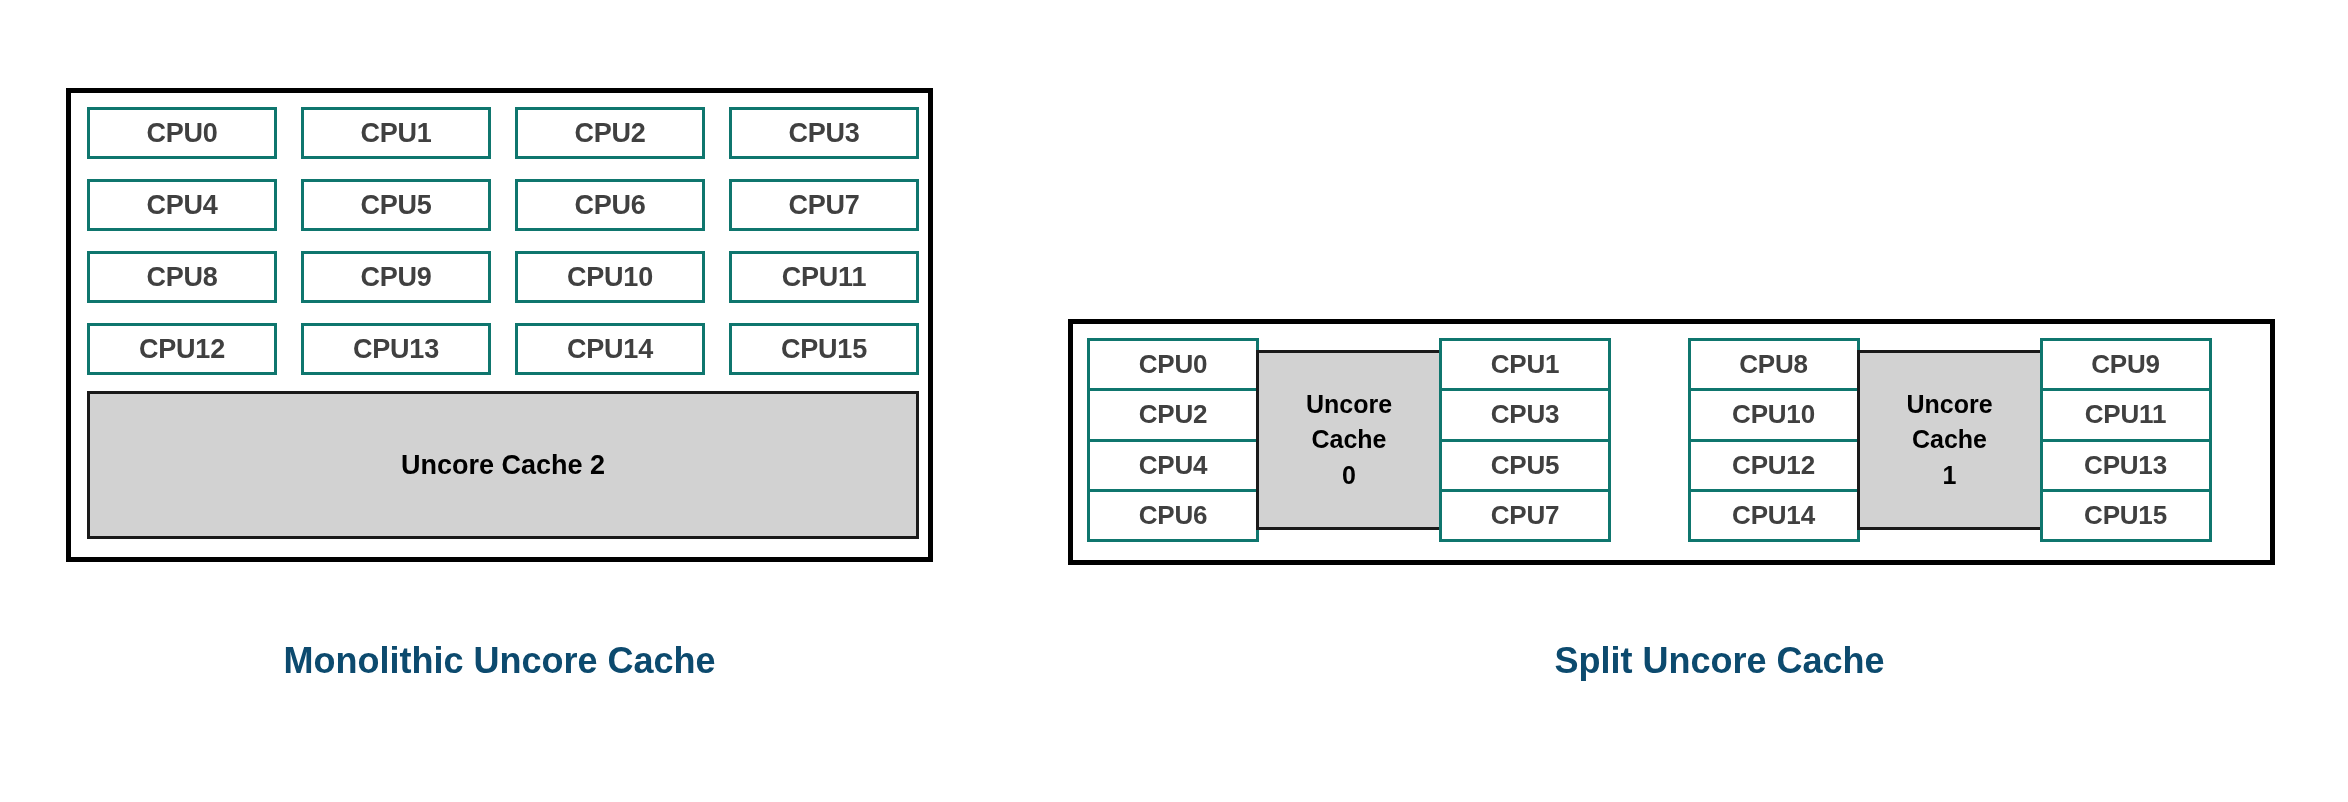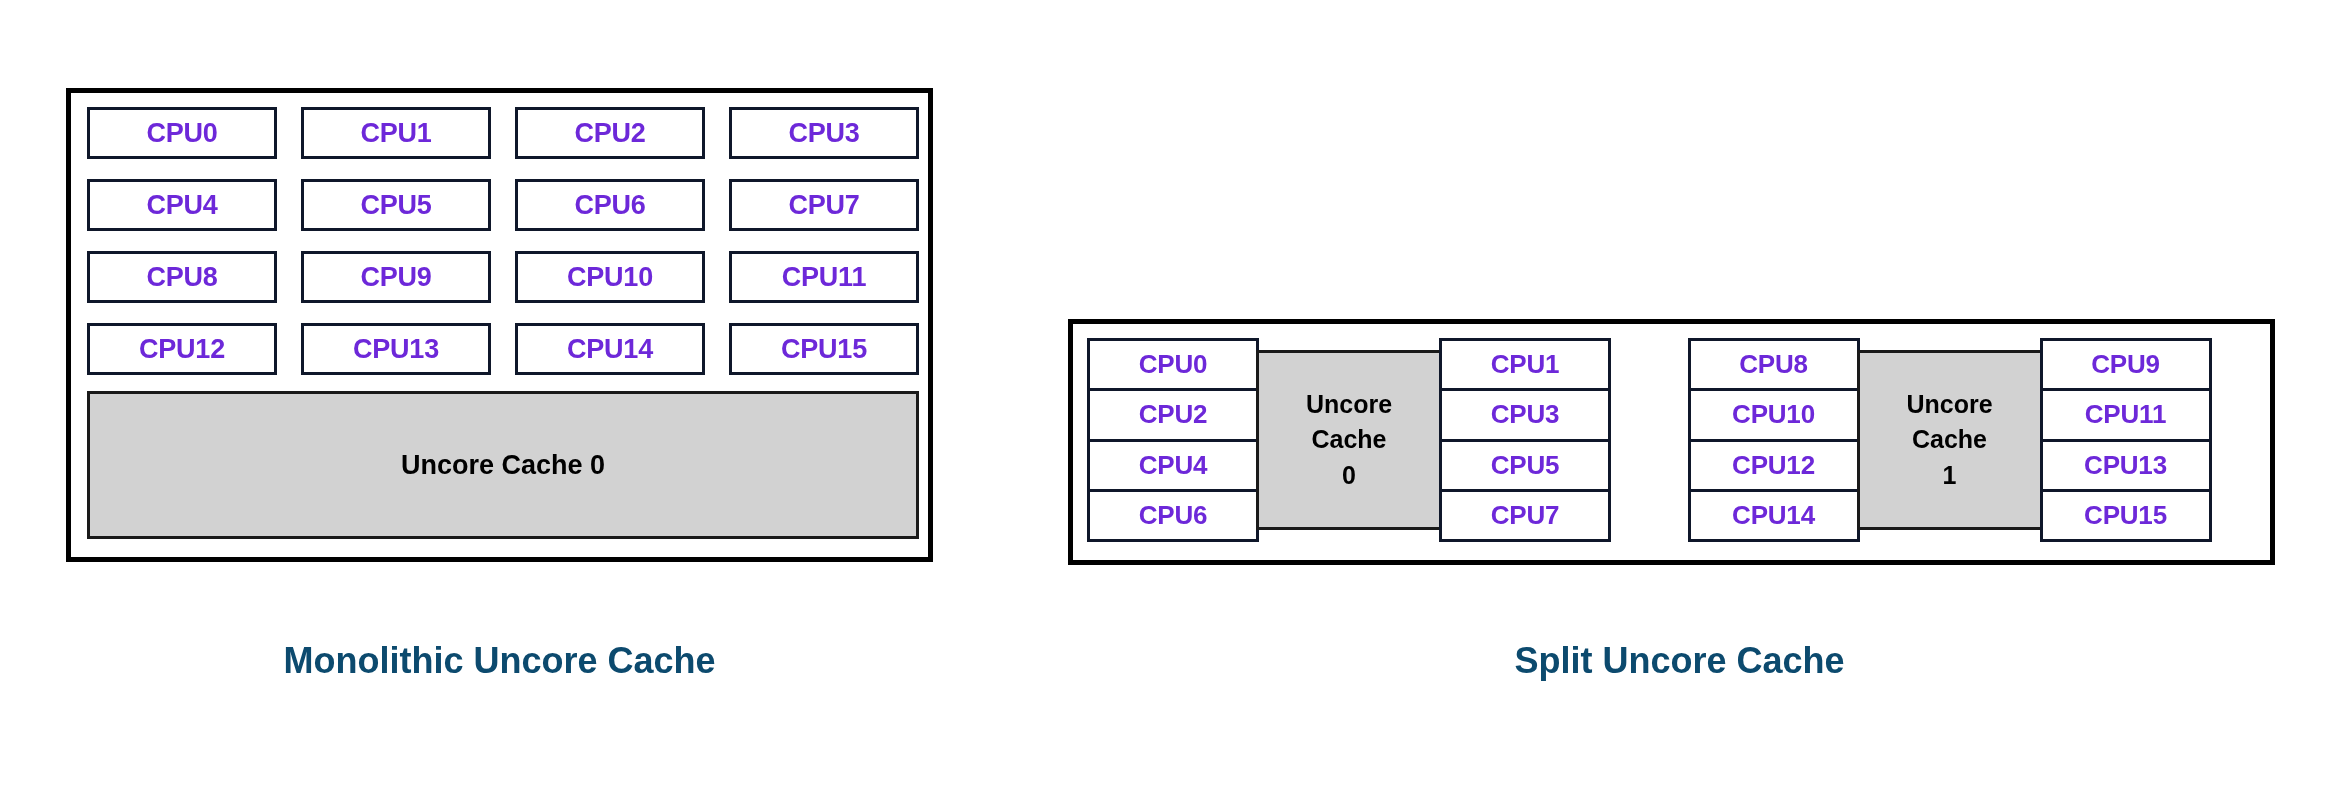--- a/index.html
+++ b/index.html
@@ -18,27 +18,27 @@
   
   .outer-box {
     position: absolute;
     box-sizing: border-box;
     border: 5px solid #000000;
     background: #ffffff;
   }
 
   .cpu-cell {
     box-sizing: border-box;
-    border: 3px solid #0f172a;
+    border: 3px solid #0f766e;
     background: #ffffff;
     display: flex;
     align-items: center;
     justify-content: center;
     font-weight: bold;
-    color: #6d28d9;
+    color: #404040;
     letter-spacing: -0.2px;
   }
 
   .cache-box {
     box-sizing: border-box;
     border: 3px solid #1a1a1a;
     background: #d2d2d2;
     display: flex;
     align-items: center;
     justify-content: center;
@@ -126,21 +126,21 @@
   .cpu-column .cpu-cell:first-child {
     margin-top: 0;
   }
   .split-group .cache-box {
     width: 186px;
     font-size: 25px;
     line-height: 1.42;
     margin: 12px -3px;
   }
   #split-caption {
-    left: 1076px;
+    left: 1116px;
     top: 640px;
     width: 1207px;
   }
 </style>
 </head>
 <body>
 
 <div class="outer-box" id="monolithic-diagram">
 
   <div id="monolithic-cpu-grid">
@@ -155,21 +155,21 @@
     <div class="cpu-cell">CPU8</div>
     <div class="cpu-cell">CPU9</div>
     <div class="cpu-cell">CPU10</div>
     <div class="cpu-cell">CPU11</div>
     <div class="cpu-cell">CPU12</div>
     <div class="cpu-cell">CPU13</div>
     <div class="cpu-cell">CPU14</div>
     <div class="cpu-cell">CPU15</div>
   </div>
 
-  <div class="cache-box" id="monolithic-cache">Uncore Cache 0</div>
+  <div class="cache-box" id="monolithic-cache">Uncore Cache 2</div>
 </div>
 
 <div class="caption" id="monolithic-caption">Monolithic Uncore Cache</div>
 
 <div class="outer-box" id="split-diagram">
 
   <div class="split-groups">
 
     <div class="split-group">
       <div class="cpu-column">

